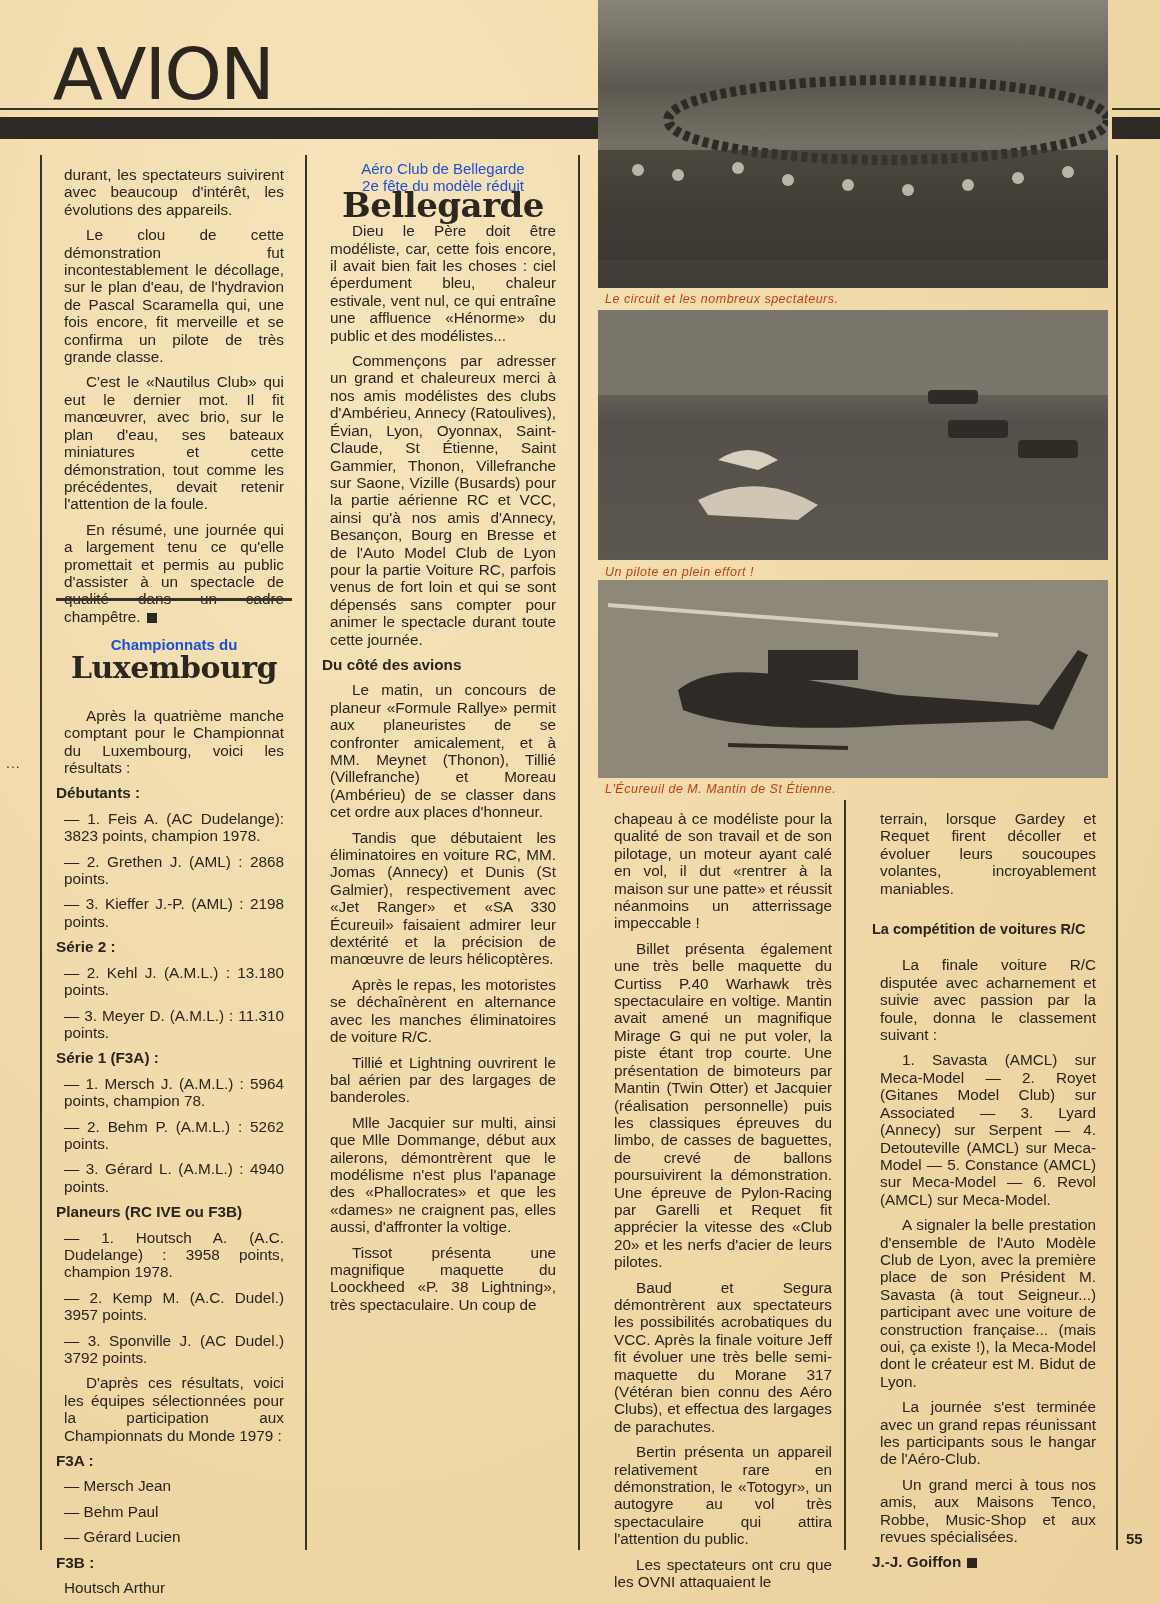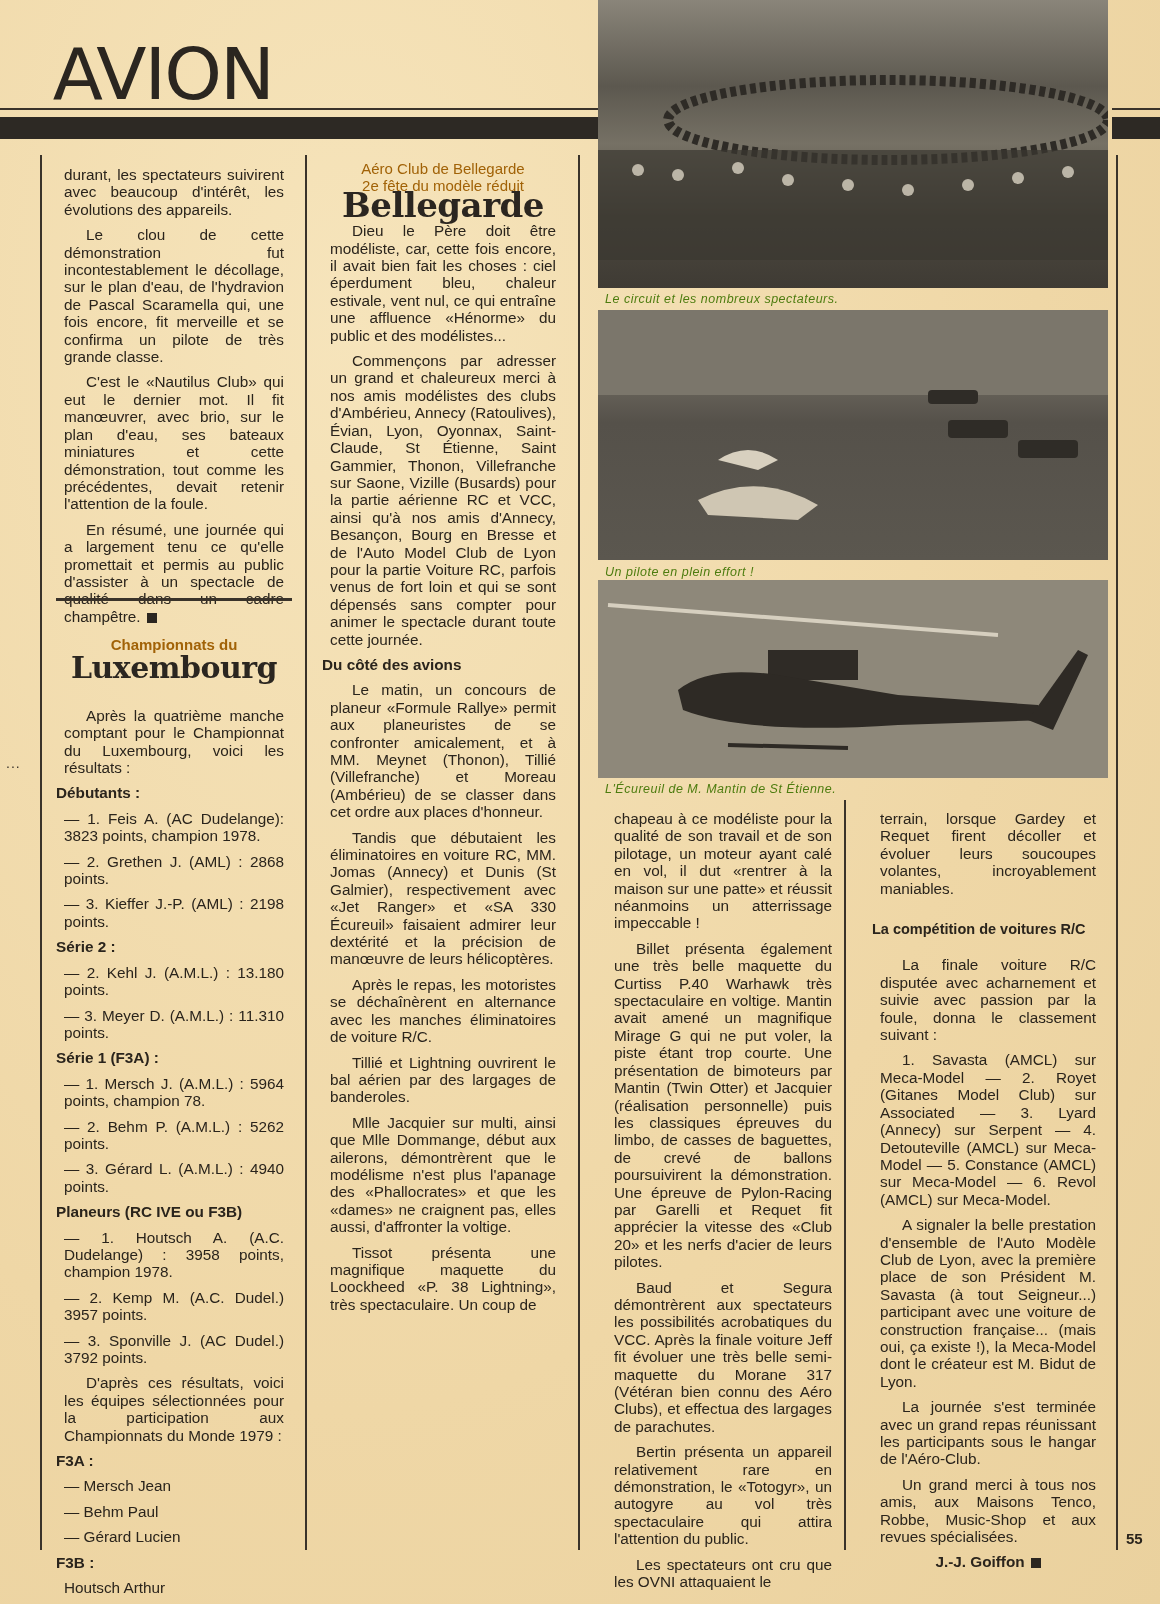--- a/index.html
+++ b/index.html
@@ -16,25 +16,25 @@
   }
   .rule-thin { left:0; top:108px; width:600px; height:2px; background:#3a332a; }
   .rule-thick { left:0; top:117px; width:600px; height:22px; background:#2d2924; }
   .rule-thin-r { left:1112px; top:108px; width:48px; height:2px; background:#3a332a; }
   .rule-thick-r { left:1112px; top:117px; width:48px; height:22px; background:#2d2924; }
   .vline { width:2px; background:#3a332a; }
   .col { font-size:15.3px; line-height:17.4px; text-align:justify; }
   .col p { margin:8px; text-indent:22px; }
   .col p.noind { text-indent:0; }
   .col .sub { font-weight:bold; margin-top:6px; }
-  .kicker { text-align:center; font-size:15px; font-weight:bold; color:#a16207; }
+  .kicker { text-align:center; font-size:15px; font-weight:bold; color:#1d4ed8; }
   .head-serif { font-family:"DejaVu Serif", serif; font-weight:bold; font-size:34px; text-align:center; letter-spacing:-0.5px; color:#2b2620; }
   .sq { display:inline-block; width:10px; height:10px; background:#2b2620; vertical-align:middle; margin-left:6px; }
   .photo { background:#6b665c; overflow:hidden; }
-  .caption { font-style:italic; font-size:12.5px; color:#4d7c0f; letter-spacing:0.5px; }
+  .caption { font-style:italic; font-size:12.5px; color:#c2410c; letter-spacing:0.5px; }
   .pageno { font-weight:bold; font-size:15px; }
   .h-rule { height:3px; background:#3a332a; }
   .dots { color:#3a332a; font-size:14px; letter-spacing:1px; }
 </style>
 </head>
 <body>
 
 <div class="abs title">AVION</div>
 <div class="abs rule-thin"></div>
 <div class="abs rule-thick"></div>
@@ -162,16 +162,16 @@
 </div>
 
 <div class="abs col" style="left:872px; top:802px; width:232px;">
   <p class="noind">terrain, lorsque Gardey et Requet firent décoller et évoluer leurs soucoupes volantes, incroyablement maniables.</p>
   <div class="sub" style="margin:24px 0 18px; font-size:14.5px;">La compétition de voitures R/C</div>
   <p>La finale voiture R/C disputée avec acharnement et suivie avec passion par la foule, donna le classement suivant :</p>
   <p>1. Savasta (AMCL) sur Meca-Model — 2. Royet (Gitanes Model Club) sur Associated — 3. Lyard (Annecy) sur Serpent — 4. Detouteville (AMCL) sur Meca-Model — 5. Constance (AMCL) sur Meca-Model — 6. Revol (AMCL) sur Meca-Model.</p>
   <p>A signaler la belle prestation d'ensemble de l'Auto Modèle Club de Lyon, avec la première place de son Président M. Savasta (à tout Seigneur...) participant avec une voiture de construction française... (mais oui, ça existe !), la Meca-Model dont le créateur est M. Bidut de Lyon.</p>
   <p>La journée s'est terminée avec un grand repas réunissant les participants sous le hangar de l'Aéro-Club.</p>
   <p>Un grand merci à tous nos amis, aux Maisons Tenco, Robbe, Music-Shop et aux revues spécialisées.</p>
-  <div style="text-align:center; font-weight:bold; margin-top:2px;"><span>J.-J. Goiffon</span><span class="sq"></span></div>
+  <div style="text-align:left; font-weight:bold; margin-top:2px;"><span>J.-J. Goiffon</span><span class="sq"></span></div>
 </div>
 
 <div class="abs pageno" style="left:1126px; top:1530px;">55</div>
 
 </body></html>

